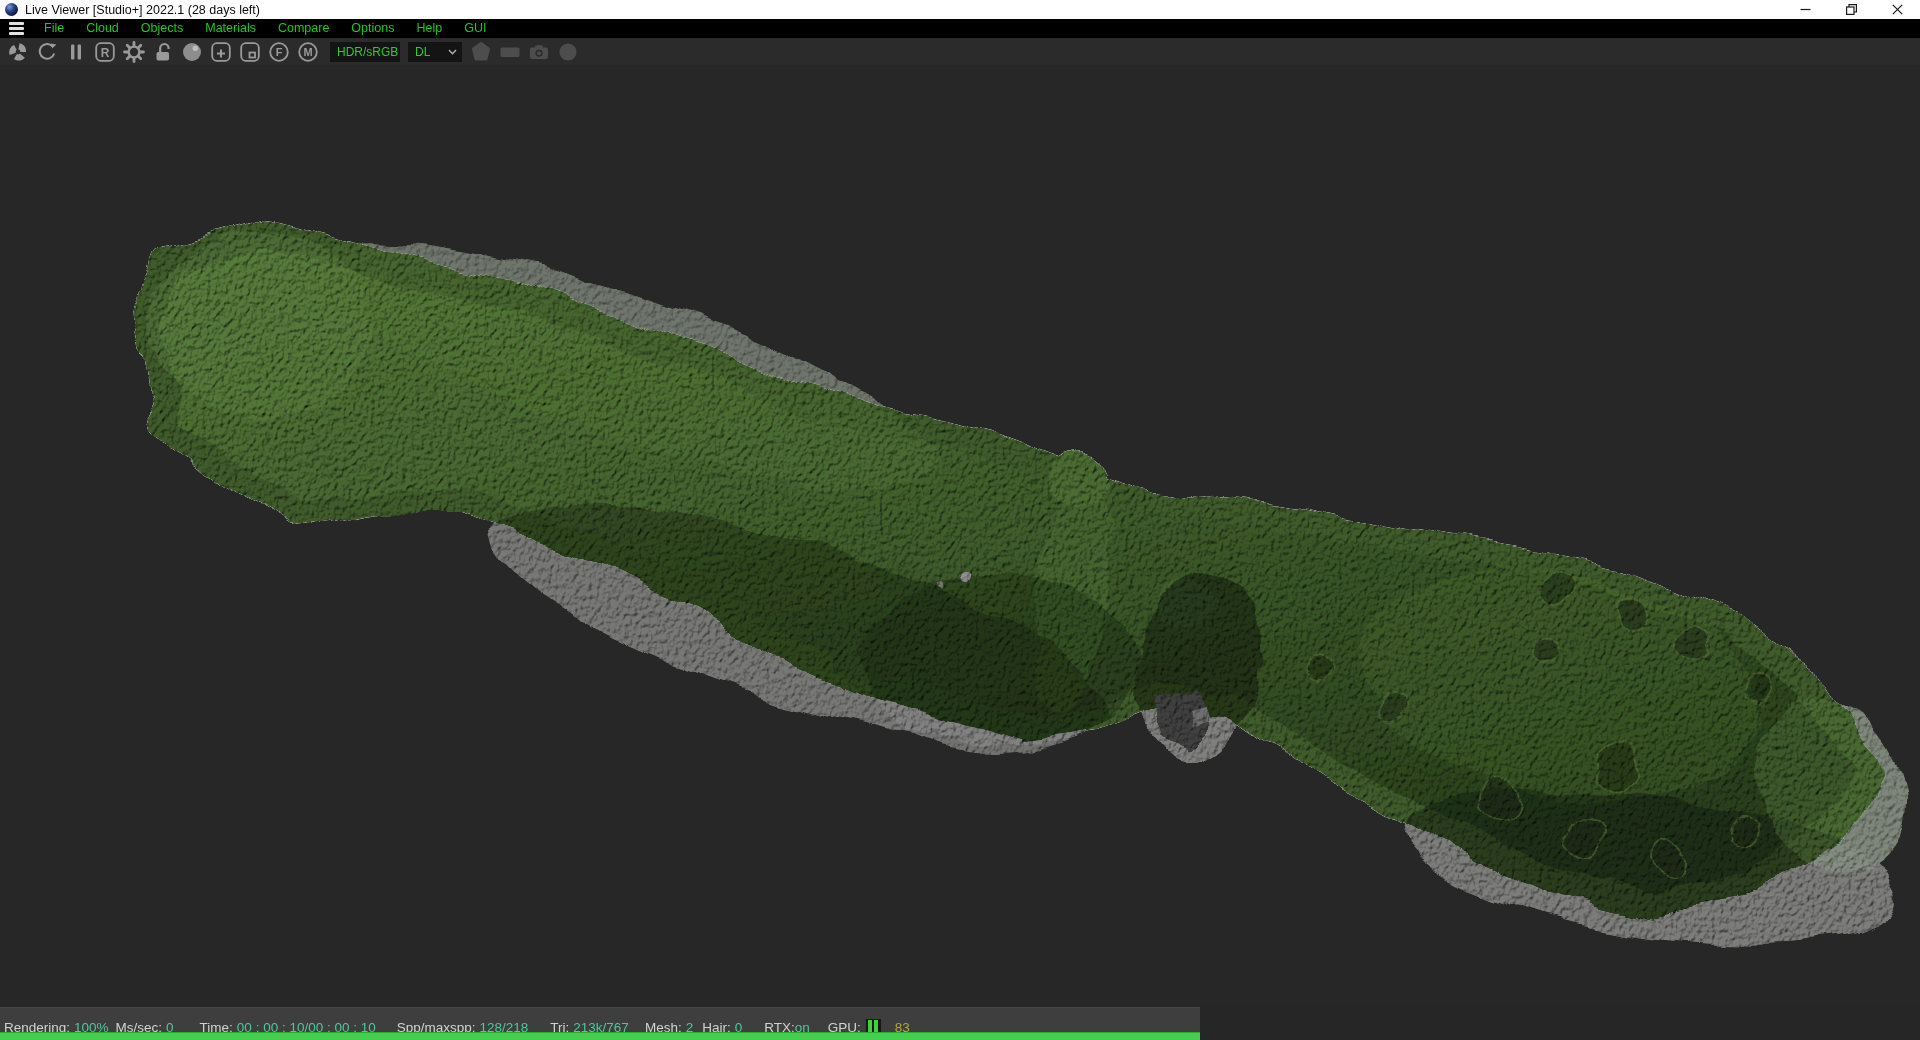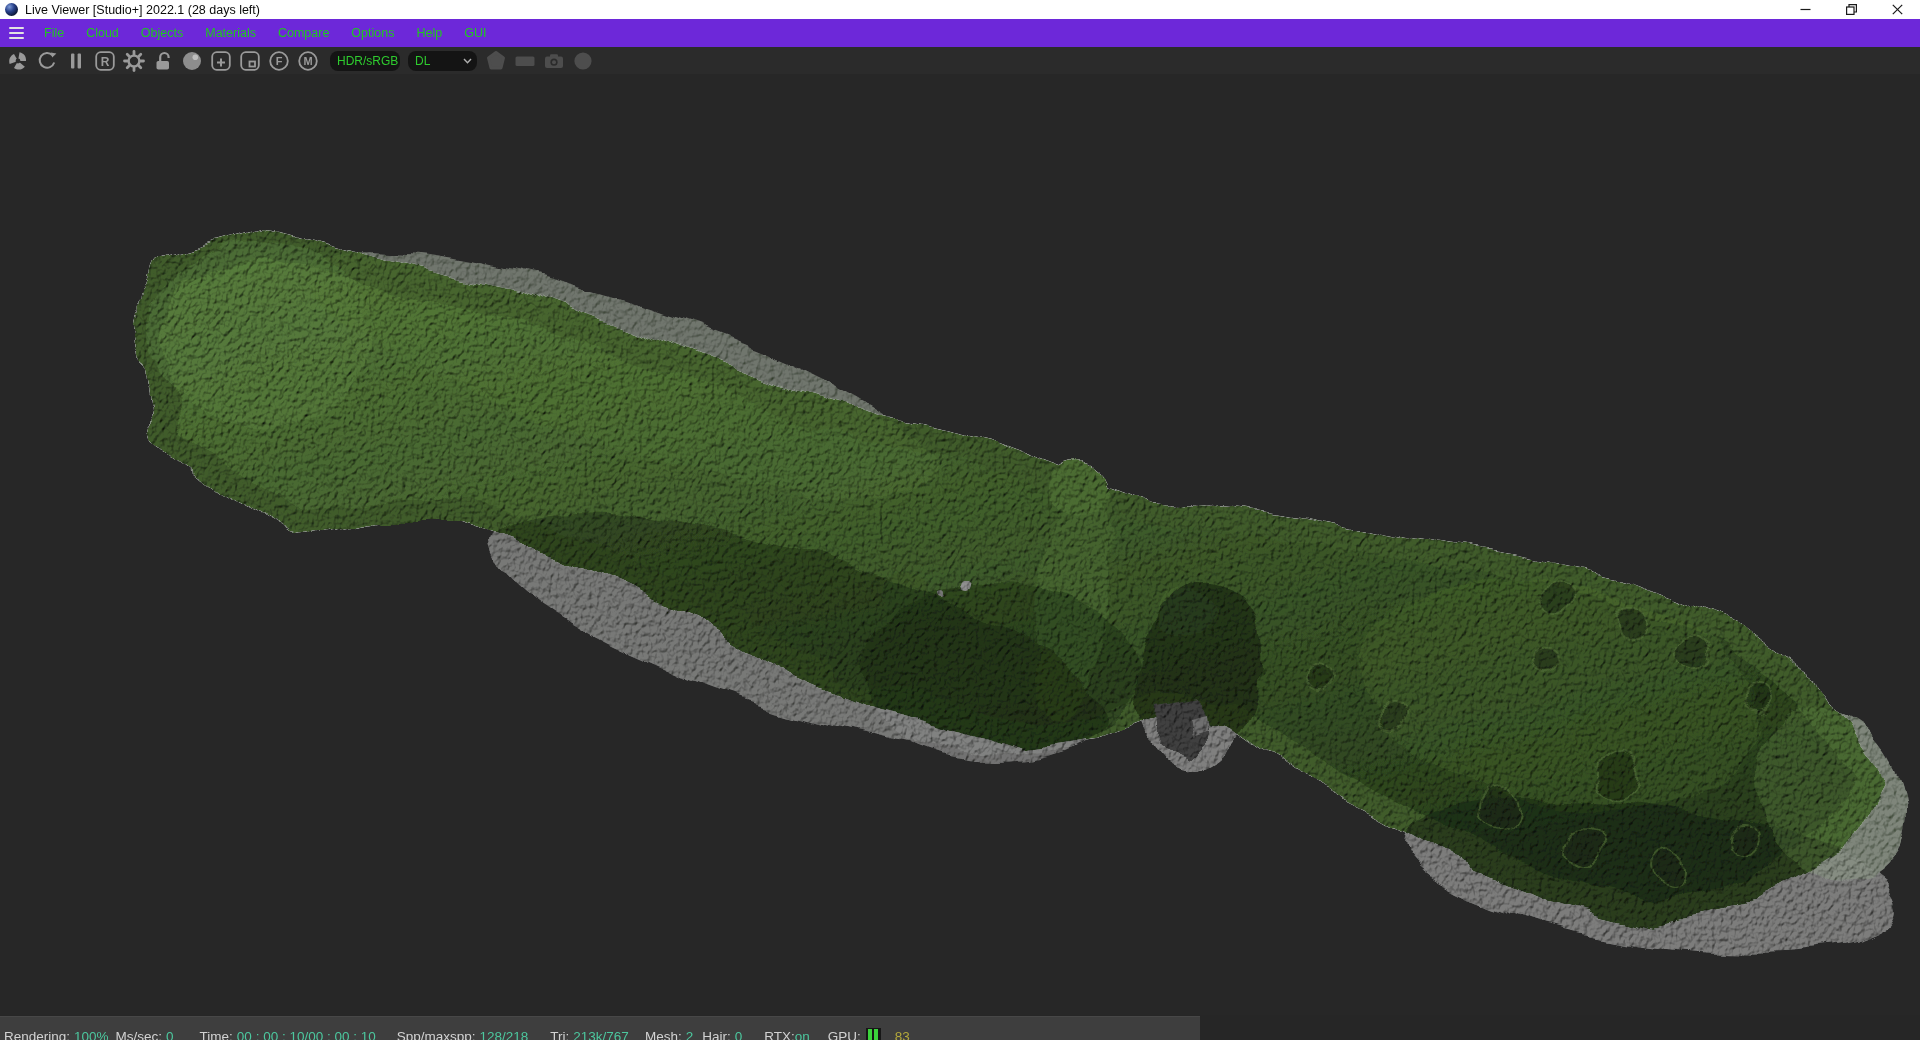--- a/index.html
+++ b/index.html
@@ -12,33 +12,33 @@
   .title-left { display:flex; align-items:center; gap:7px; padding-left:5px; }
   .app-icon { width:13px; height:13px; border-radius:50%;
               background:radial-gradient(circle at 34% 30%, #7d9bd8 0%, #27408a 38%, #0b1533 75%, #060b1d 100%);
               display:inline-block; }
   .title-text { font-size:12.5px; color:#0a0a0a; }
   .win-controls { display:flex; height:19px; }
   .win-btn { width:46px; height:19px; display:flex; align-items:center; justify-content:center;
              background:transparent; border:none; cursor:pointer; }
 
   
-  .menubar { height:28px; background:#6d28d9; display:flex; align-items:center; }
+  .menubar { height:19px; background:#000000; display:flex; align-items:center; }
   .hamburger { width:15px; margin:0 9px 0 9px; display:flex; flex-direction:column; gap:2.5px; cursor:pointer; }
   .hamburger span { display:block; height:2.5px; background:#e2e2e2; border-radius:1px; }
   .menu-item { color:#1fc91f; font-size:12.5px; padding:0 11px; line-height:19px; cursor:pointer; }
 
   
   .toolbar { height:27px; background:#2b2b2b; display:flex; align-items:center; padding-left:3px; }
   .tb-btn { width:29px; height:26px; background:transparent; border:none; display:flex;
             align-items:center; justify-content:center; cursor:pointer; }
   .tb-btn svg { display:block; }
   .tb-select { height:20px; background:#141414; color:#2ecb2e; font-size:12px;
                display:flex; align-items:center; justify-content:space-between;
-               padding:0 5px 0 7px; margin-left:8px; border-radius:8px; cursor:pointer; }
+               padding:0 5px 0 7px; margin-left:8px; border-radius:0; cursor:pointer; }
   .tb-select .chev { margin-left:8px; }
   .tb-disabled { margin-left:4px; display:flex; align-items:center; }
   .tb-disabled .tb-btn { cursor:default; }
 
   
   .viewport { position:relative; width:1920px; height:941px; background:#272727; }
   .viewport svg { position:absolute; left:0; top:0; }
 
   
   .bottombar { height:34px; background:#262626; position:relative; }
@@ -204,21 +204,21 @@
     </svg>
   </button>
 
   <div class="tb-select" style="width:70px">
     <span>HDR/sRGB</span>
     <svg class="chev" width="9" height="6" viewBox="0 0 9 6">
         <path d="M1 1 L4.5 4.8 L8 1" fill="none" stroke="#b0b0b0" stroke-width="1.4"></path>
       </svg>
   </div>
 
-  <div class="tb-select" style="width:69px">
+  <div class="tb-select" style="width:54px">
     <span>DL</span>
     <svg class="chev" width="9" height="6" viewBox="0 0 9 6">
         <path d="M1 1 L4.5 4.8 L8 1" fill="none" stroke="#b0b0b0" stroke-width="1.4"></path>
       </svg>
   </div>
 
   <div class="tb-disabled">
     <button class="tb-btn">
       <svg width="24" height="24" viewBox="0 0 24 24">
         <path d="M12 3.5 L19.5 9 L17 19 L7 19 L4.5 9 Z" fill="#4d4d4d" stroke="#4d4d4d" stroke-width="3" stroke-linejoin="round"></path>

